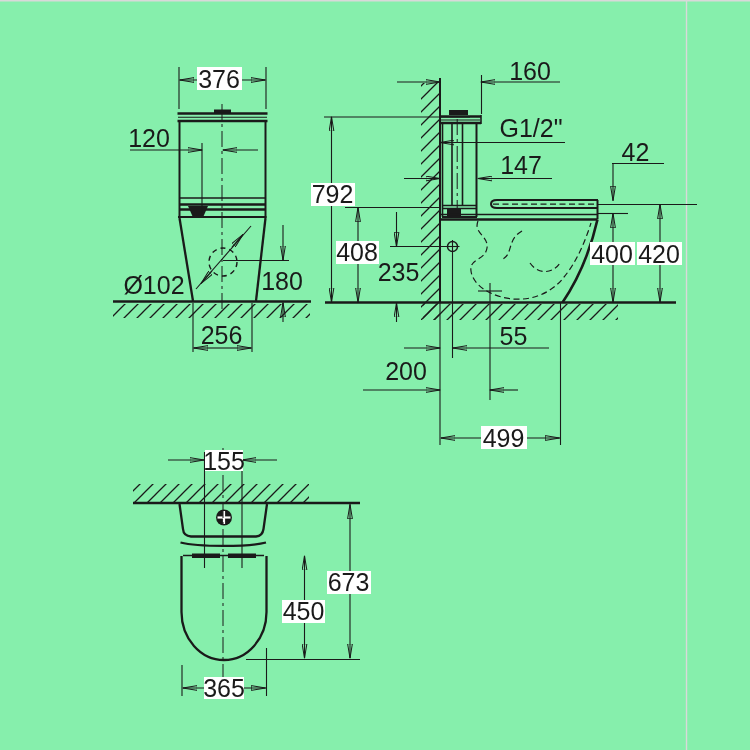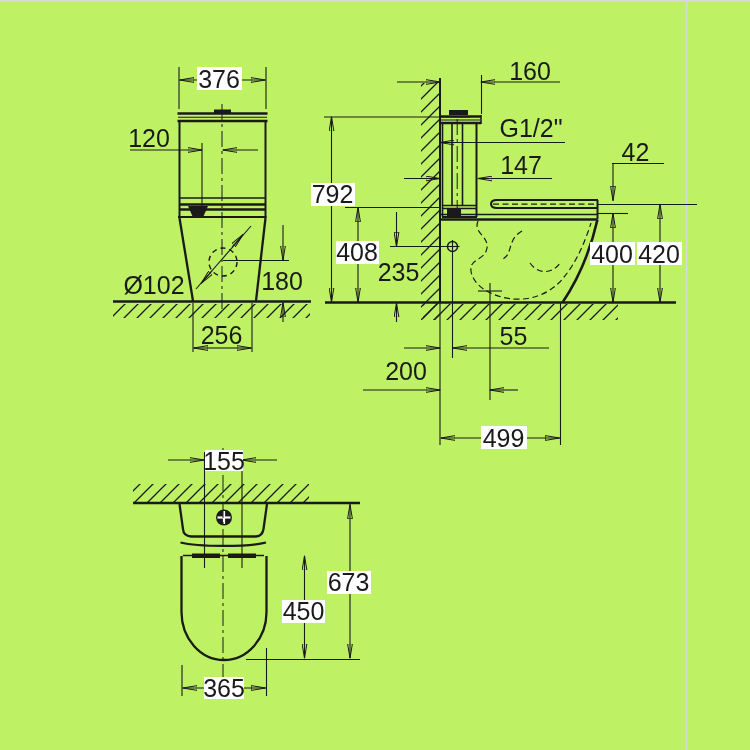--- a/index.html
+++ b/index.html
@@ -1,16 +1,16 @@
 <!DOCTYPE html>
 <html><head>
 <meta charset="utf-8">
 <style>
   html,body{margin:0;padding:0;background:#ffffff;}
-  .stage{position:relative;width:750px;height:750px;background:#bef264;overflow:hidden;}
+  .stage{position:relative;width:750px;height:750px;background:#86efac;overflow:hidden;}
   svg{display:block;}
   svg line, svg path, svg circle, svg rect, svg polygon{stroke:#1a1a1a;fill:none;stroke-linecap:butt;}
   .fill{fill:#1a1a1a;stroke:none;}
   .bg{fill:#ffffff;stroke:none;}
   .whiteline{stroke:#ffffff;}
   .hatchfill{fill:url(#hatch);stroke:none;}
   .frame{stroke:#d9d9d9;}
   .w1{stroke-width:1.1;}
   .w14{stroke-width:1.4;}
   .w15{stroke-width:1.6;}

